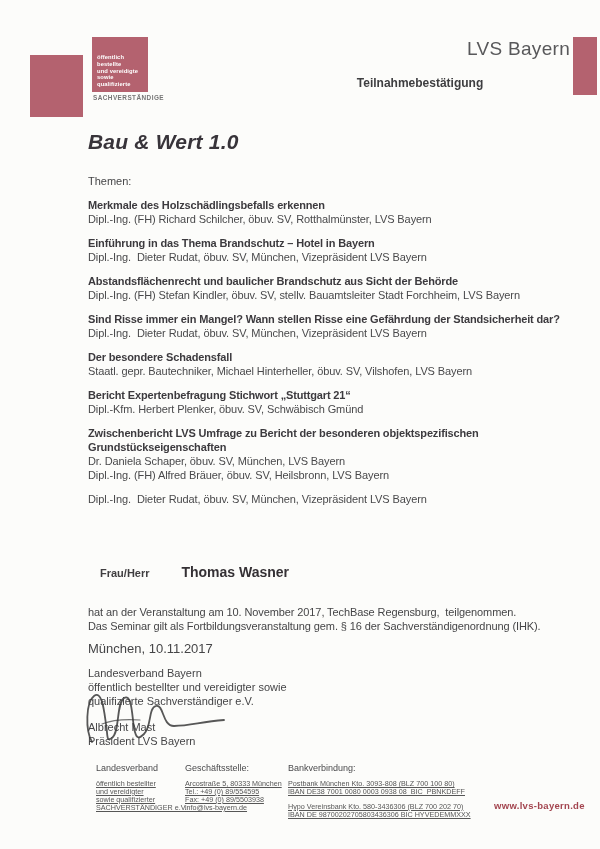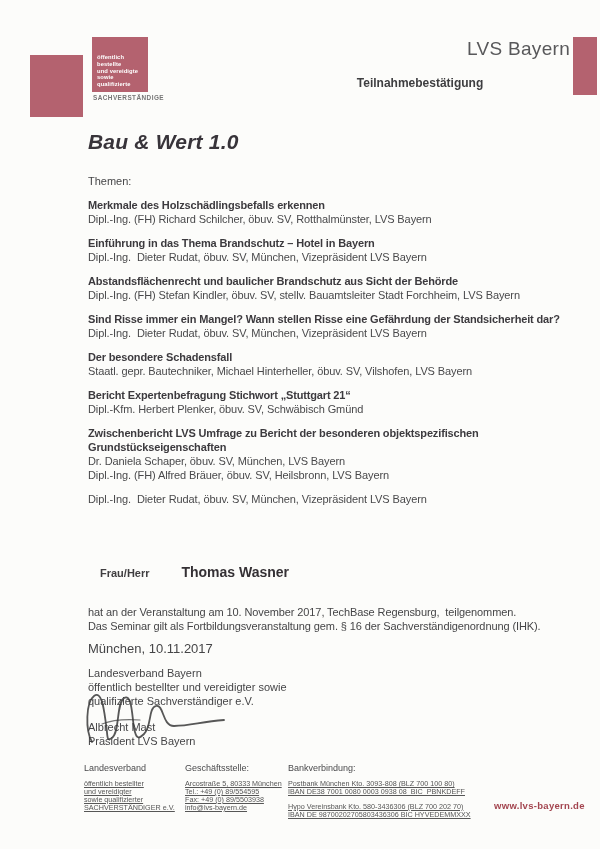--- a/index.html
+++ b/index.html
@@ -50,21 +50,21 @@
   .body-text{position:absolute;left:88px;top:605px;width:500px;font-size:11px;line-height:14.3px;letter-spacing:-.1px;}
   .dateline{position:absolute;left:88px;top:641px;font-size:13px;}
   
   .signature{position:absolute;left:88px;top:666px;font-size:11px;line-height:14px;}
   .sig-name-block{margin-top:12px;}
   .scribble{position:absolute;left:-6px;top:20px;pointer-events:none;}
   
   .footer{position:absolute;left:0;top:762px;width:600px;font-size:7.2px;line-height:7.9px;color:#565656;}
   .f-head{position:absolute;top:3px;font-size:9px;color:#4a4a4c;}
   .f-col{position:absolute;top:18px;text-decoration:underline;}
-  .fh-1,.f-col-1{left:84px;}
+  .fh-1,.f-col-1{left:96px;}
   .fh-2,.f-col-2{left:185px;}
   .fh-3,.f-col-3{left:288px;}
   .bank{margin-bottom:7px;}
   .website{
     position:absolute;left:494px;top:40px;
     font-size:9.5px;font-weight:bold;color:#a3454f;letter-spacing:.3px;
   }
 </style>
 </head>
 <body>

